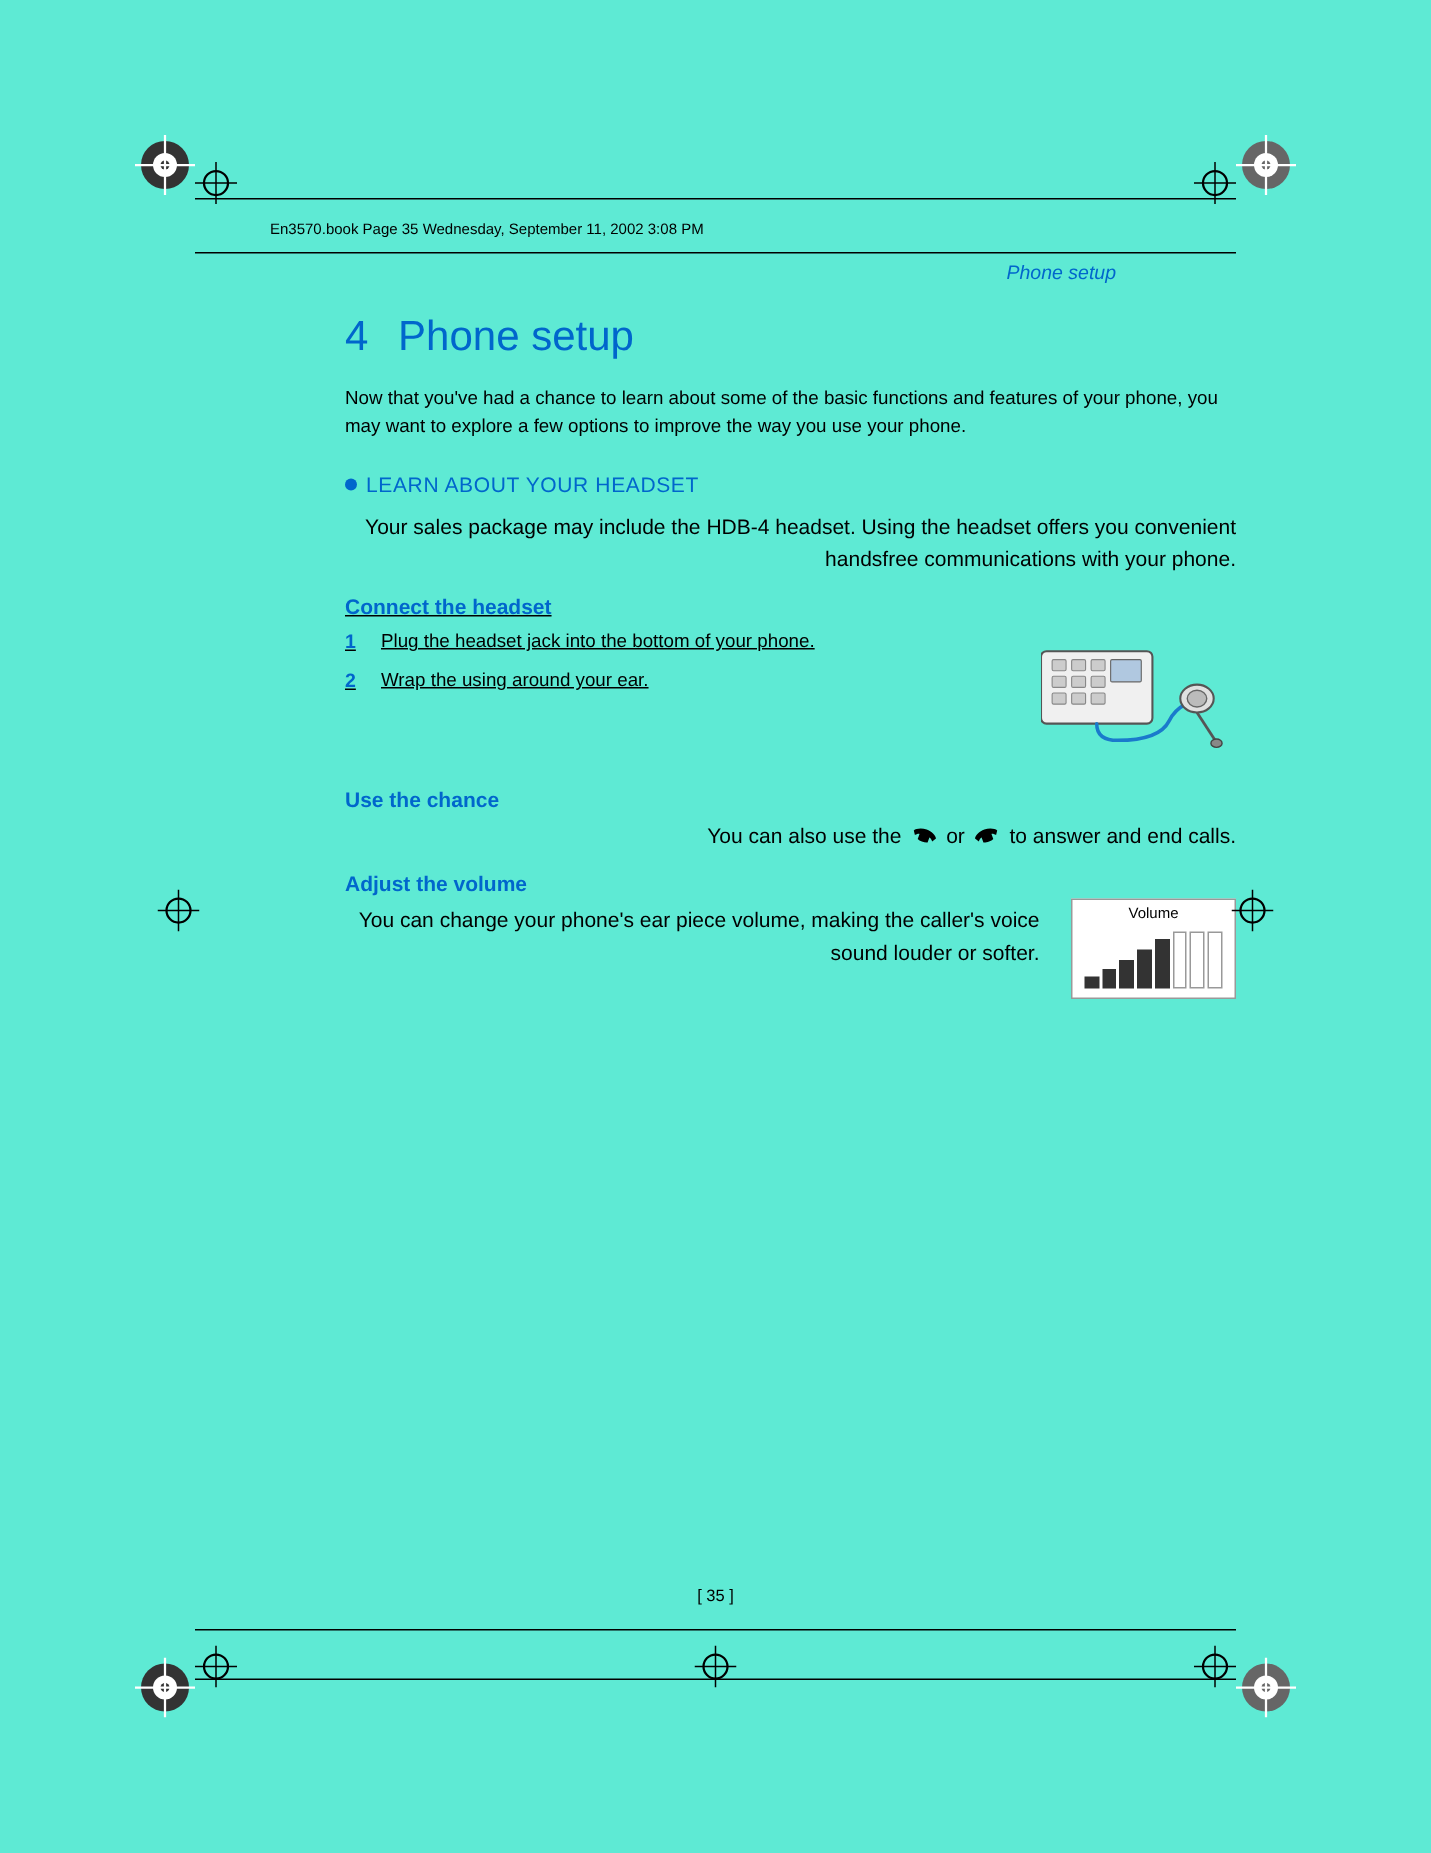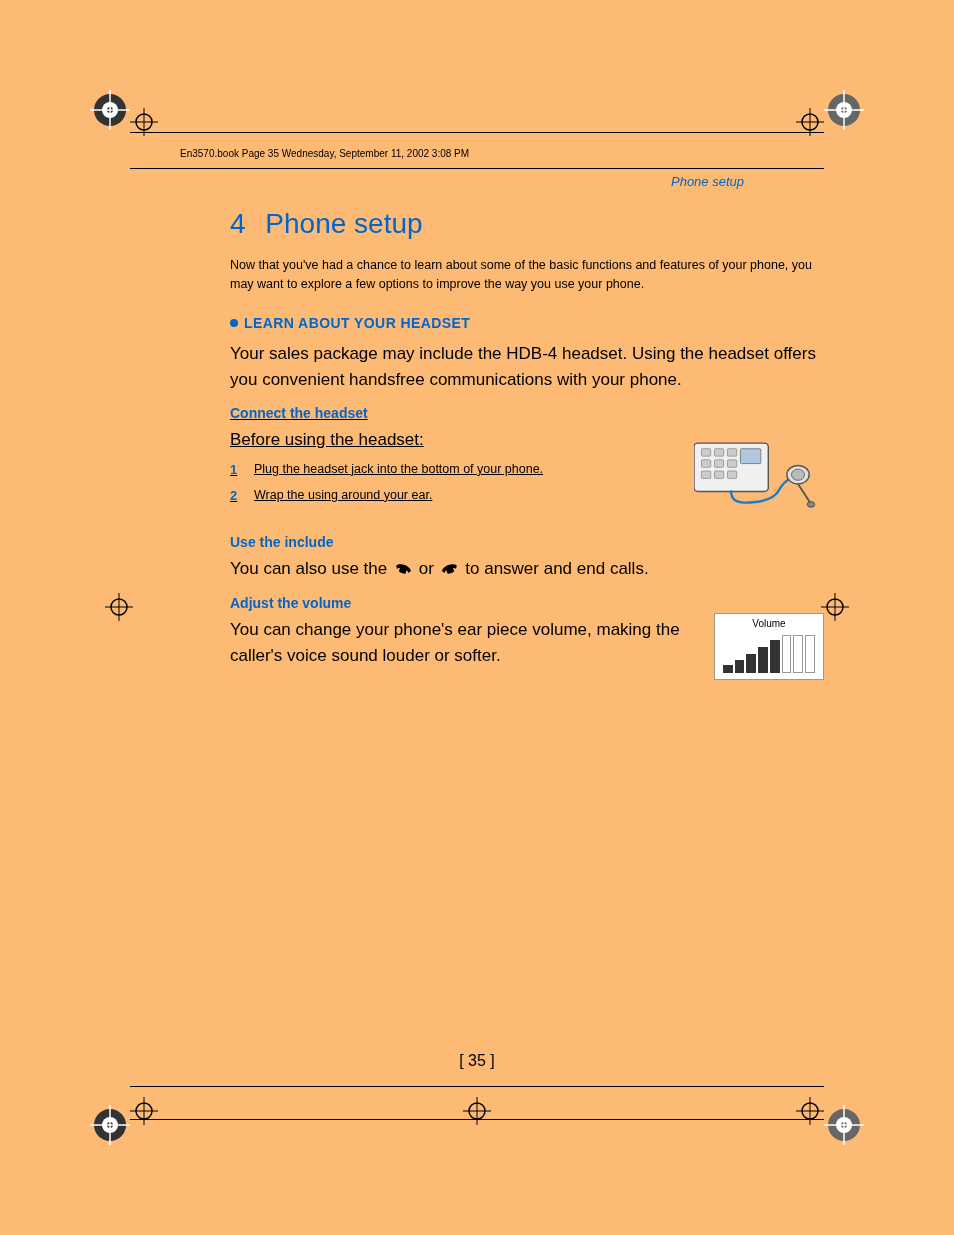--- a/index.html
+++ b/index.html
@@ -12,21 +12,21 @@
       width: 954px;
       min-height: 1235px;
       position: relative;
       overflow: hidden;
     }
 
     .page {
       width: 954px;
       min-height: 1235px;
       position: relative;
-      background: #fdba74;
+      background: #5eead4;
     }
 
     
     .reg-mark {
       position: absolute;
       width: 28px;
       height: 28px;
     }
 
     .reg-mark svg {
@@ -98,21 +98,21 @@
     .intro-text {
       font-size: 12.5px;
       line-height: 1.55;
       margin-bottom: 20px;
       color: #000;
     }
 
     
     .section-heading {
       font-size: 14px;
-      font-weight: bold;
+      font-weight: normal;
       color: #0066cc;
       letter-spacing: 0.03em;
       margin-bottom: 10px;
       display: flex;
       align-items: center;
       gap: 6px;
     }
 
     .bullet-dot {
       width: 8px;
@@ -127,24 +127,25 @@
     .sub-heading {
       font-size: 14px;
       font-weight: bold;
       color: #0066cc;
       margin-bottom: 6px;
       margin-top: 12px;
     }
 
     
     .body-text {
-      font-size: 17px;
+      font-size: 14px;
       line-height: 1.55;
       margin-bottom: 10px;
       color: #000;
+      text-align: right;
     }
 
     
     .numbered-list {
       list-style: none;
       margin: 0;
       padding: 0;
     }
 
     .numbered-list li {
@@ -246,21 +247,21 @@
       margin-top: 8px;
       margin-left: 10px;
     }
 
     
     .page-number {
       position: absolute;
       bottom: 165px;
       left: 50%;
       transform: translateX(-50%);
-      font-size: 16px;
+      font-size: 11px;
       color: #000;
     }
 
     
     .bottom-line-top {
       position: absolute;
       bottom: 148px;
       left: 130px;
       right: 130px;
       height: 1px;
@@ -349,21 +350,20 @@
       <span class="bullet-dot"></span>
       <span>LEARN ABOUT YOUR HEADSET</span>
     </div>
 
     <p class="body-text">Your sales package may include the HDB-4 headset. Using the headset offers you convenient handsfree communications with your phone.</p>
 
     <div class="connect-section">
       <div class="sub-heading">Connect the headset</div>
       <div class="connect-inner">
         <div class="connect-text">
-          <p class="body-text" style="margin-bottom:6px;">Before using the headset:</p>
           <ul class="numbered-list">
             <li>
               <span class="list-number">1</span>
               <span>Plug the headset jack into the bottom of your phone.</span>
             </li>
             <li>
               <span class="list-number">2</span>
               <span>Wrap the using around your ear.</span>
             </li>
           </ul>
@@ -390,21 +390,21 @@
           <ellipse cx="112" cy="42" rx="12" ry="10" fill="#e0e0e0" stroke="#555" stroke-width="1.5"></ellipse>
           <ellipse cx="112" cy="42" rx="7" ry="6" fill="#bbb" stroke="#666" stroke-width="1"></ellipse>
 
           <line x1="112" y1="52" x2="125" y2="72" stroke="#555" stroke-width="2"></line>
           <ellipse cx="126" cy="74" rx="4" ry="3" fill="#888" stroke="#444" stroke-width="1"></ellipse>
         </svg>
       </div>
     </div>
 
     <div>
-      <div class="sub-heading">Use the include</div>
+      <div class="sub-heading">Use the chance</div>
 
       <p class="body-text">
         <span>You can also use the</span>
         
         <svg class="phone-icon" viewBox="0 0 20 16" xmlns="http://www.w3.org/2000/svg">
           <path d="M10 2 C6 2 2 4 1 6 L3 9 C4 8 5 7 6 7 L6 11 C8 12 12 12 14 11 L14 7 C15 7 16 8 17 9 L19 6 C18 4 14 2 10 2Z" fill="#000" transform="rotate(20, 10, 8)"></path>
         </svg>
         <span>or</span>
         
         <svg class="phone-icon" viewBox="0 0 20 16" xmlns="http://www.w3.org/2000/svg">

